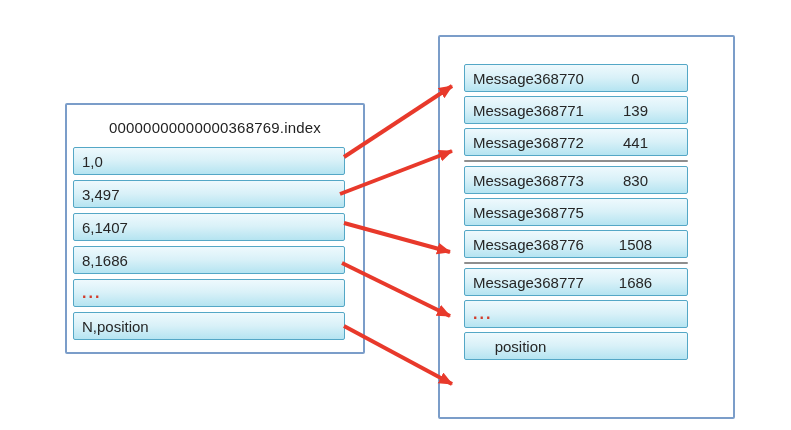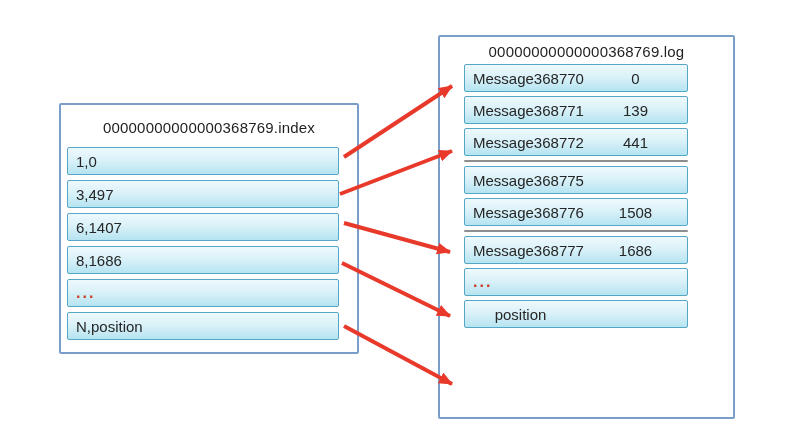--- a/index.html
+++ b/index.html
@@ -4,21 +4,21 @@
 <style>
   html,body { margin:0; padding:0; background:#ffffff; }
   #canvas {
     position:relative; width:791px; height:430px; background:#ffffff;
     font-family:"Liberation Sans", sans-serif; overflow:hidden;
   }
   .file-box {
     position:absolute; background:#ffffff;
     border:2px solid #7b9dc9; border-radius:2px; box-sizing:border-box;
   }
-  #index-box { left:59px; top:103px; width:300px; height:251px; }
+  #index-box { left:65px; top:103px; width:300px; height:251px; }
   #log-box   { left:438px; top:35px;  width:297px; height:384px; }
   .box-title {
     position:absolute; left:0; right:0; text-align:center;
     font-size:15px; color:#1f1f1f; letter-spacing:0.2px; white-space:nowrap;
   }
   #index-box .box-title { top:14px; }
   #log-box   .box-title { top:6px; }
   .rows { position:absolute; display:flex; flex-direction:column; }
   #index-rows { left:6px;  top:42px; width:272px; gap:5px; }
   #log-rows   { left:24px; top:27px; width:224px; gap:4px; }
@@ -58,35 +58,38 @@
       <div class="cell">
         <span class="dots-text">...</span>
       </div>
       <div class="cell">
         <span>N,position</span>
       </div>
     </div>
   </div>
 
   <div class="file-box" id="log-box">
-    <div class="box-title">00000000000000368769.log</div>
     <div class="rows" id="log-rows">
       <div class="cell log-cell">
         <span class="msg">Message368770</span>
         <span class="pos">0</span>
       </div>
       <div class="cell log-cell">
         <span class="msg">Message368771</span>
         <span class="pos">139</span>
       </div>
       <div class="cell log-cell">
         <span class="msg">Message368772</span>
         <span class="pos">441</span>
       </div>
       <div class="divider"></div>
+      <div class="cell log-cell">
+        <span class="msg">Message368773</span>
+        <span class="pos">830</span>
+      </div>
       <div class="cell log-cell">
         <span class="msg">Message368775</span>
       </div>
       <div class="cell log-cell">
         <span class="msg">Message368776</span>
         <span class="pos">1508</span>
       </div>
       <div class="divider"></div>
       <div class="cell log-cell">
         <span class="msg">Message368777</span>

